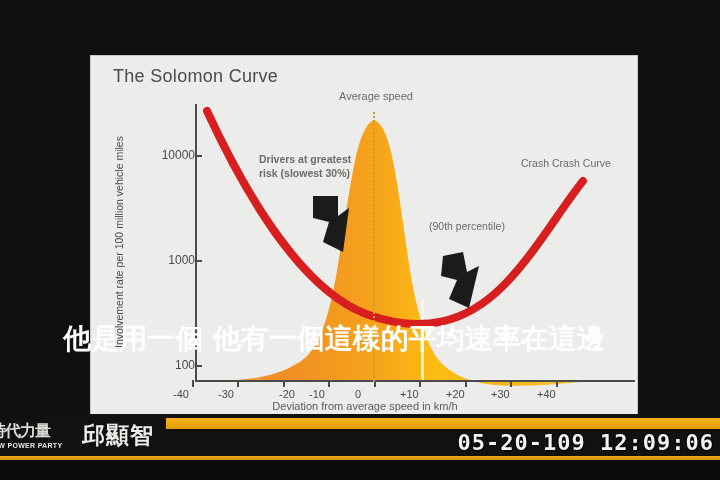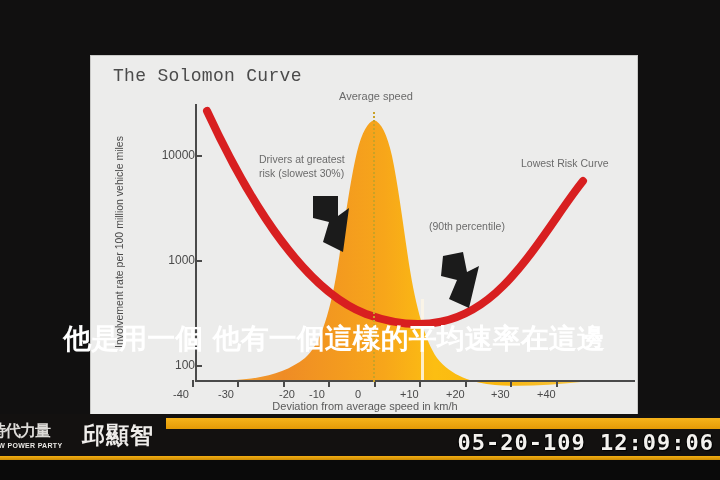--- a/index.html
+++ b/index.html
@@ -40,21 +40,21 @@
     position: absolute;
     left: 90px; top: 55px;
     width: 548px; height: 360px;
     background: #ececeb;
     border: 1px solid #c9c9c7;
     overflow: hidden;
   }
   #chart-title {
     position: absolute; left: 22px; top: 10px;
     font-size: 18px; color: #4b4b4b;
-    font-family: Liberation Mono, monospace;
+    font-family: Liberation Sans, sans-serif;
     letter-spacing: .3px;
   }
 
   
   #plot { position: absolute; left: 0; top: 0; width: 548px; height: 360px; }
 
   
   .axis-line-y {
     position: absolute; left: 104px; top: 48px;
     width: 2px; height: 277px; background: #4a4a4a;
@@ -102,21 +102,21 @@
   #avg-speed-dashed {
     position: absolute; left: 282px; top: 56px;
     width: 0; height: 270px;
     border-left: 2px dotted #c9a227;
   }
 
   .anno {
     position: absolute;
     font-size: 10.5px; color: #6b6b6b; line-height: 1.35;
   }
-  #anno-slowest { left: 168px; top: 96px; width: 130px; }
+  #anno-slowest { left: 168px; top: 96px; width: 130px; font-weight: bold; }
   #anno-lowest  { left: 338px; top: 163px; width: 130px; }
   #anno-crash   { left: 430px; top: 100px; width: 120px; }
 
   svg.overlay { position: absolute; left: 0; top: 0; width: 548px; height: 360px; }
 
   
   #subtitle {
     position: absolute; left: 0; top: 320px;
     width: 668px; text-align: center;
     font-family: "DejaVu Sans", sans-serif;
@@ -304,21 +304,21 @@
       <div id="xlabel-title">Deviation from average speed in km/h</div>
       <div id="avg-speed-dashed"></div>
 
       <div class="anno" id="anno-slowest">
         <div>Drivers at greatest</div>
         <div>risk (slowest 30%)</div>
       </div>
       <div class="anno" id="anno-lowest">
         <div>(90th percentile)</div>
       </div>
-      <div class="anno" id="anno-crash">Lowest Risk Curve</div>
+      <div class="anno" id="anno-crash">Crash Crash Curve</div>
 
     </div>
   </div>
 
   <div id="subtitle">
     <span>他是用一個 他有一個這樣的平均速率在這邊</span>
   </div>
 
   <div id="lower-third">
     <div id="party-logo">

